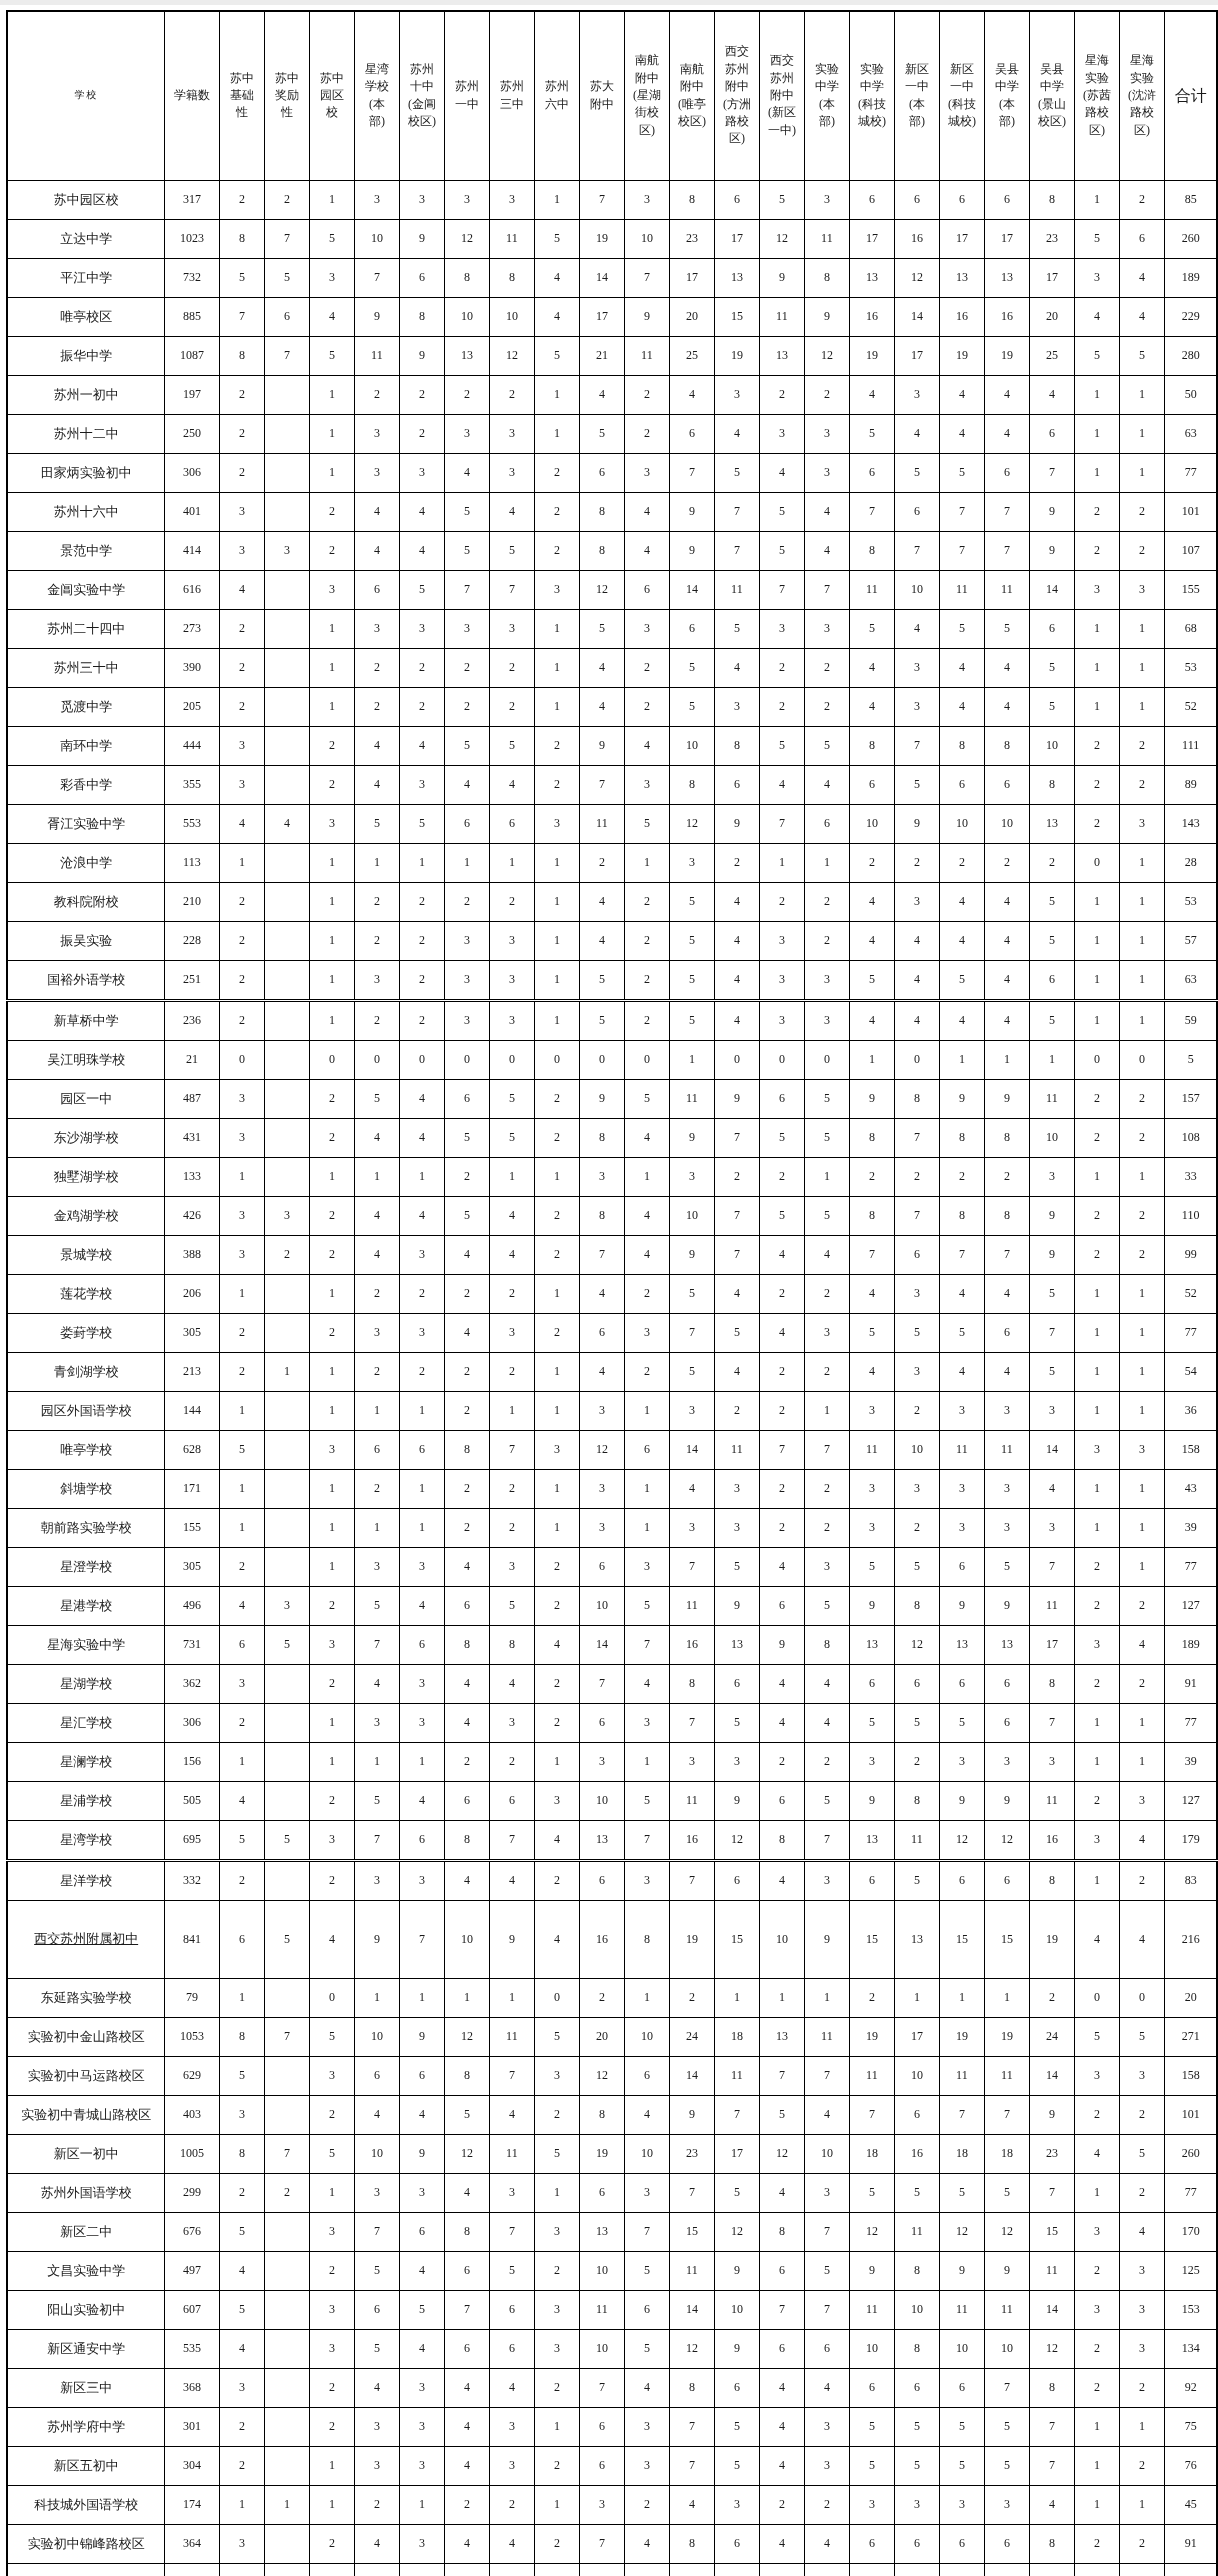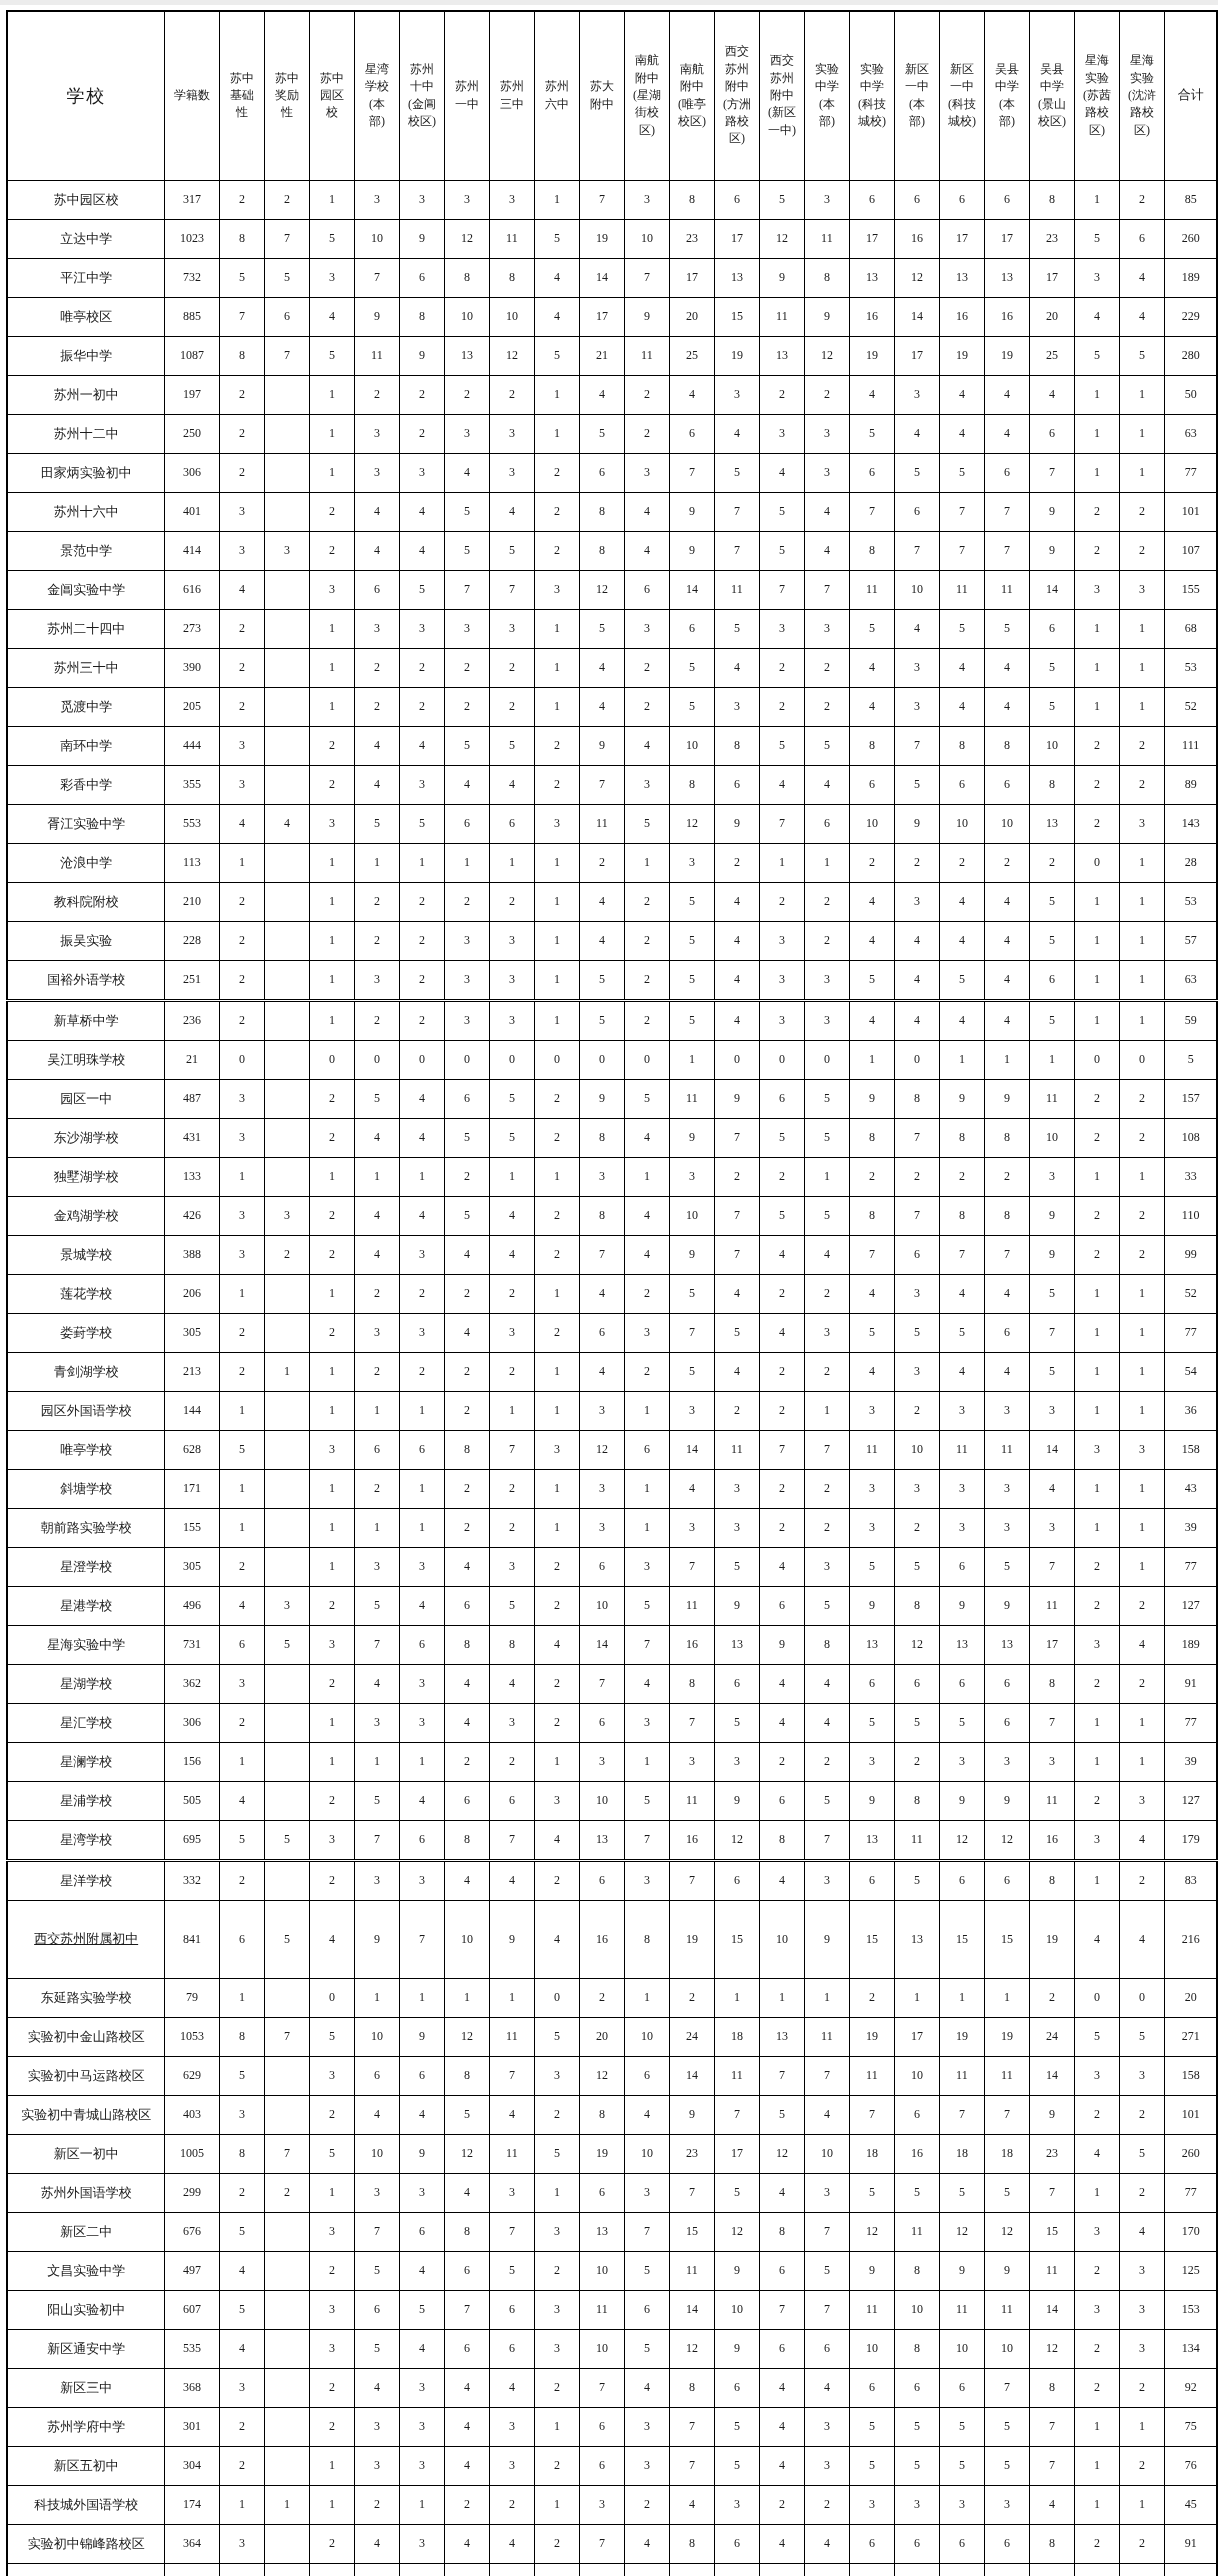--- a/index.html
+++ b/index.html
@@ -33,23 +33,23 @@
     overflow:hidden;
   }
   thead th {
     height:136px;
     font-weight:normal;
     font-size:12px;
     line-height:1.45;
     padding:1.6px 7.2px;
     word-break:break-all;
   }
-  thead th.h-school { font-size:18px; padding:16px; letter-spacing:1.6px; }
+  thead th.h-school { font-size:10px; padding:16px; letter-spacing:1.6px; }
   thead th.h-reg    { padding:1.6px 3.2px; }
-  thead th.h-total  { padding:1.6px 3.2px; font-size:13px;font-family:Liberation Serif, serif; }
+  thead th.h-total  { padding:1.6px 3.2px; font-size:16px;font-family:Liberation Serif, serif; }
   tbody td {
     height:38px;
     font-size:12px;
     padding:0 0.8px;
   }
   td.school { font-size:13px; }
   tr.thick td { border-top:3.2px double #000; }
   tr.tall td { height:77px; }
   tr.tall td.school { line-height:2.6;text-decoration:underline; }
   tr.total td { font-weight:bold; font-size:10px; height:38px; }

